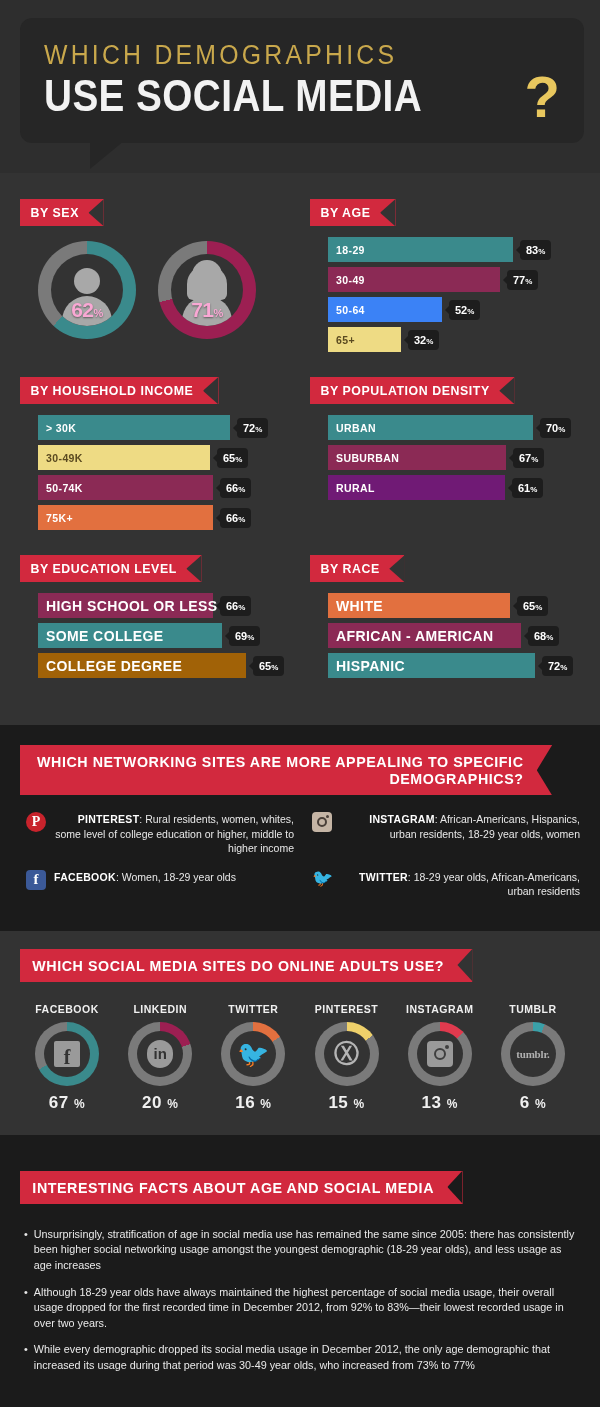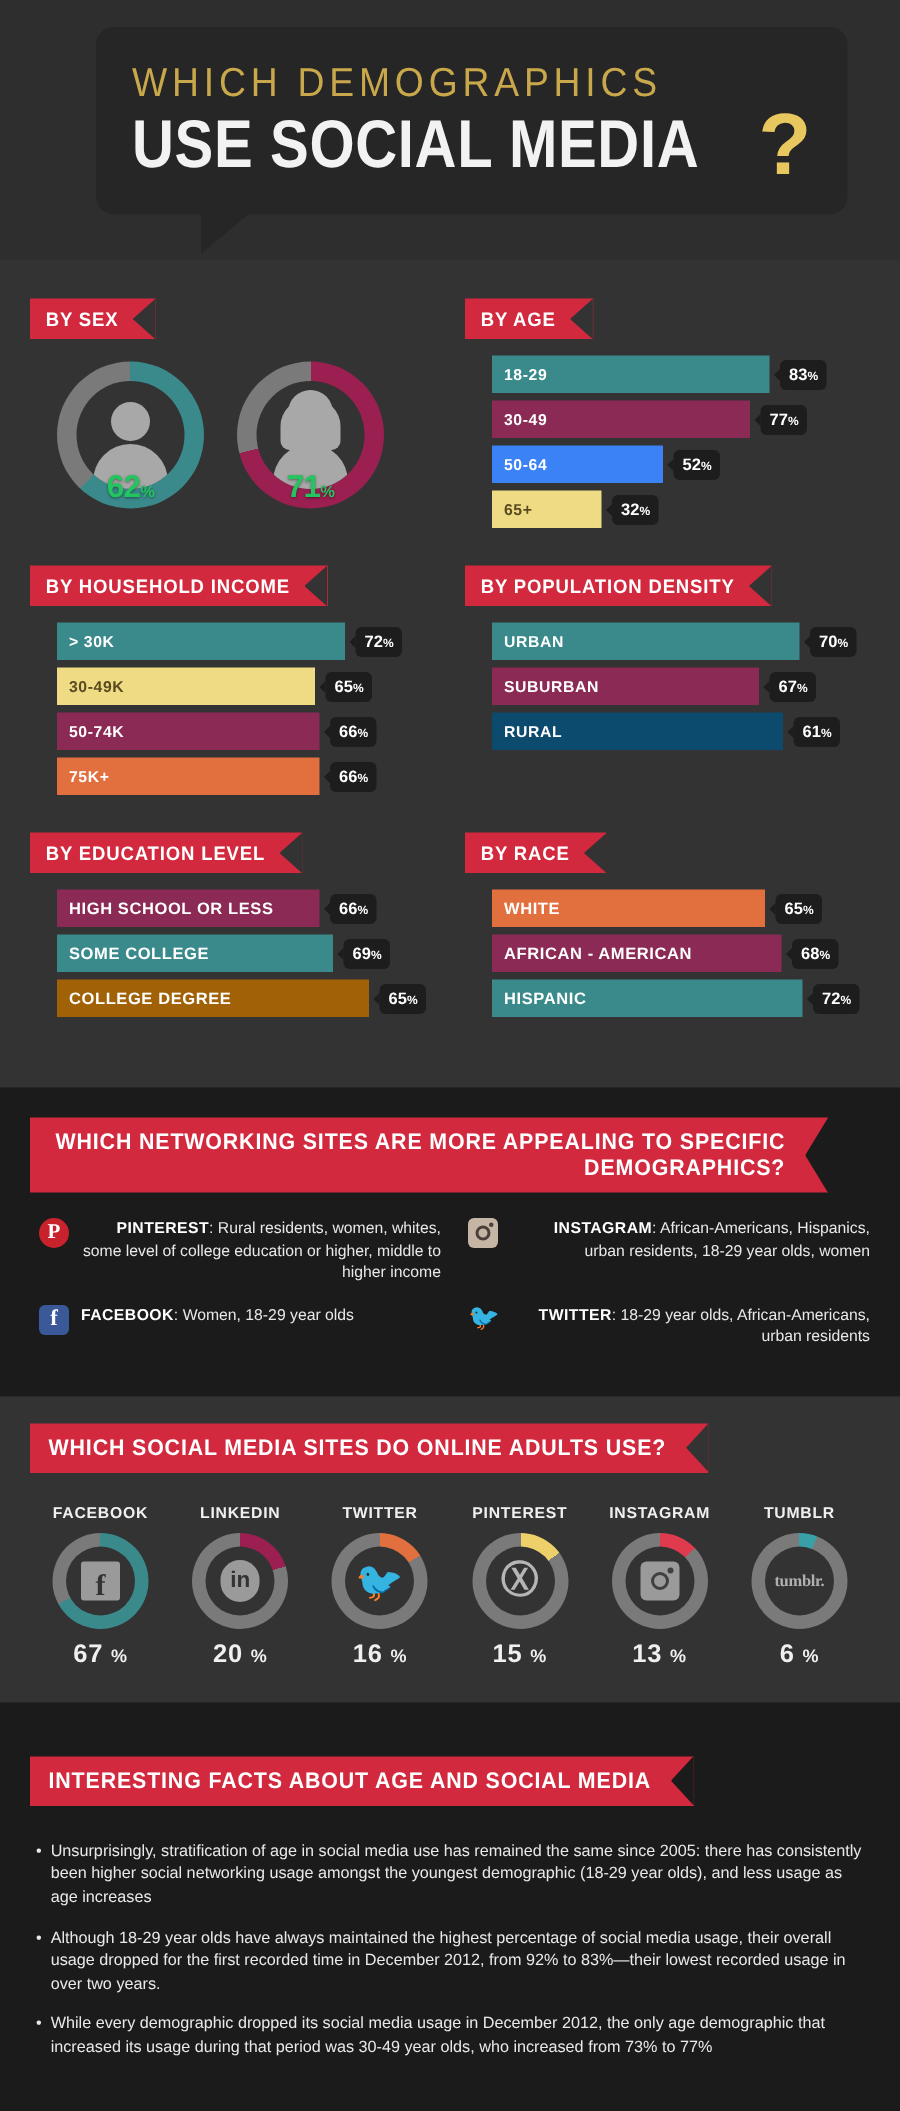--- a/index.html
+++ b/index.html
@@ -5,21 +5,21 @@
   * { box-sizing: border-box; margin: 0; padding: 0; }
   body {
     width: 600px;
     background: #8a8a8a;
     font-family: "Liberation Sans", sans-serif;
     -webkit-font-smoothing: antialiased;
   }
   .page { width: 600px; background: #2e2e2e; position: relative; overflow: hidden; }
 
   
-  .title-wrap { padding: 18px 35px 0 20px; margin-left: 44px; }
+  .title-wrap { padding: 18px 16px 0 20px; }
   .bubble {
     background: #262626;
     border-radius: 12px;
     padding: 22px 24px 20px 24px;
     position: relative;
   }
   .bubble:after {
     content: "";
     position: absolute;
     left: 70px; bottom: -26px;
@@ -91,35 +91,35 @@
     position:absolute; left:13px; top:13px; width:72px; height:72px;
     border-radius:50%; background:#333333;
     display:flex; align-items:flex-end; justify-content:center; overflow:hidden;
   }
   .person { position:absolute; left:50%; transform:translateX(-50%); bottom:0; }
   .person .head { width: 26px; height: 26px; border-radius:50%; background:#a8a8a8; margin:0 auto 2px auto; }
   .person .body { width: 50px; height: 30px; background:#a8a8a8; border-radius: 25px 25px 0 0; }
   .person.f .head { width:30px; height:34px; border-radius: 15px 15px 10px 10px; background:#a8a8a8; position:relative;}
   .person.f .hair { position:absolute; left:-5px; top:6px; width:40px; height:34px; background:#a8a8a8; border-radius: 18px 18px 6px 6px; }
   .donut .pct {
-    position:absolute; left:0; right:0; bottom:2px; text-align:center;
-    color:#22c55e; font-size:21px; font-weight:bold; letter-spacing:-0.5px;
+    position:absolute; left:0; right:0; bottom:17px; text-align:center;
+    color:#f9a8d4; font-size:21px; font-weight:bold; letter-spacing:-0.5px;
     text-shadow: 0 1px 2px rgba(0,0,0,.45);
   }
   .donut .pct small { font-size: 11px; }
 
   
   .bars { padding-left: 18px; }
   .barrow { display:flex; align-items:center; margin-bottom: 5px; }
   .bar {
     height: 25px; display:flex; align-items:center;
     color:#fff; font-size:10.5px; font-weight:bold; letter-spacing:0.4px;
     padding-left: 8px; white-space: nowrap;
   }
-  .bar.small-label { font-size: 11px; }
+  .bar.small-label { font-size: 14px; }
   .badge {
     position: relative;
     background:#1d1d1d; color:#fff; border-radius:4px;
     font-size: 11px; font-weight:bold; padding: 4px 6px; margin-left: 7px;
     white-space: nowrap;
   }
   .badge:before {
     content:""; position:absolute; left:-4px; top:50%; transform:translateY(-50%);
     border-top:4px solid transparent; border-bottom:4px solid transparent;
     border-right:4px solid #1d1d1d;
@@ -259,21 +259,21 @@
         <div class="bars">
           <div class="barrow">
             <div class="bar" style="width:205px;background:#3a8a8c">URBAN</div>
             <div class="badge"><span>70</span><small>%</small></div>
           </div>
           <div class="barrow">
             <div class="bar" style="width:178px;background:#8b2a55">SUBURBAN</div>
             <div class="badge"><span>67</span><small>%</small></div>
           </div>
           <div class="barrow">
-            <div class="bar" style="width:194px;background:#0c4a6e">RURAL</div>
+            <div class="bar" style="width:177px;background:#701a75">RURAL</div>
             <div class="badge"><span>61</span><small>%</small></div>
           </div>
         </div>
       </div>
 
       <div class="block">
         <div class="ribbon">BY EDUCATION LEVEL</div>
         <div class="bars">
           <div class="barrow">
             <div class="bar small-label" style="width:175px;background:#8b2a55">HIGH SCHOOL OR LESS</div>

